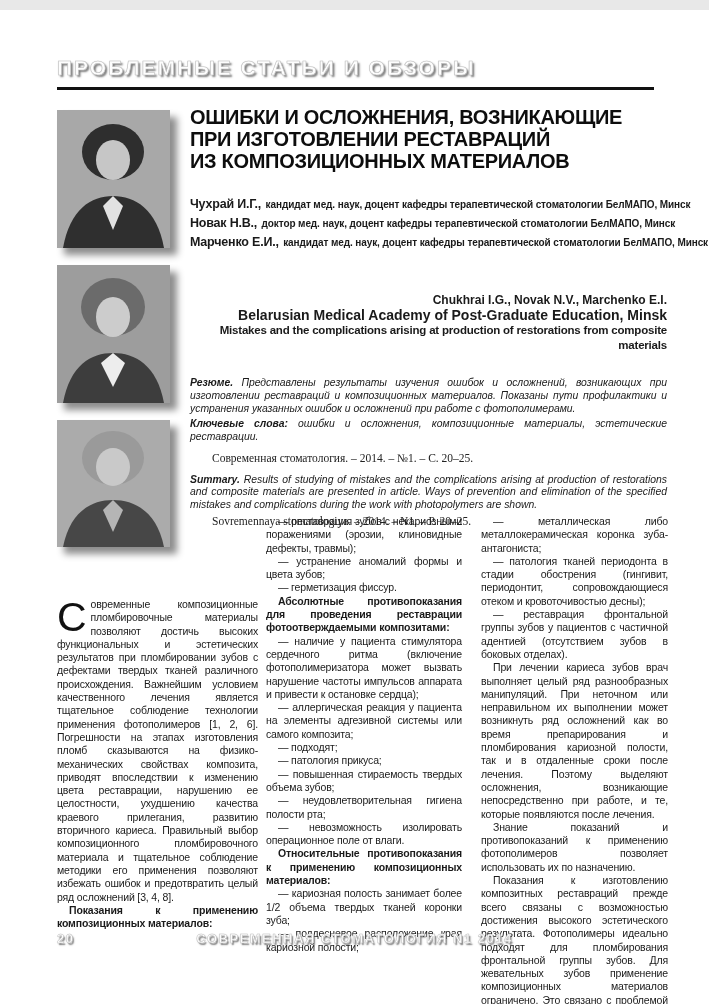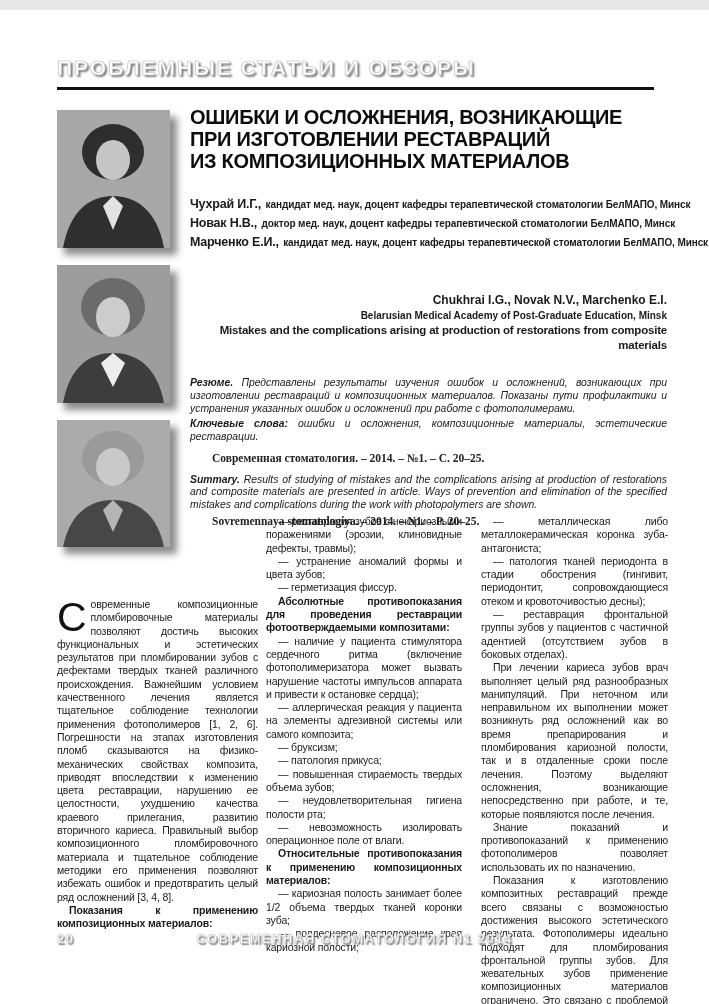--- a/index.html
+++ b/index.html
@@ -29,27 +29,27 @@
   .photo svg{display:block;}
   
   .article-head{position:absolute;left:190px;top:96px;width:477px;}
   .title{font-size:20px;font-weight:bold;line-height:22px;letter-spacing:-0.3px;margin:0 0 22px 0;color:#0d0d0d;}
   .authors{margin:0 0 42px 0;}
   .author-line{line-height:17px;white-space:nowrap;}
   .a-name{font-weight:bold;font-size:12.5px;letter-spacing:-0.2px;}
   .a-cred{font-weight:bold;font-size:10px;letter-spacing:-0.1px;}
   .en-block{text-align:right;font-weight:bold;margin:0 0 24px 0;}
   .en-authors{font-size:12px;line-height:15px;}
-  .en-affil{font-size:10px;line-height:15px;}
+  .en-affil{font-size:14px;line-height:15px;}
   .en-title{font-size:11.5px;line-height:15px;letter-spacing:-0.2px;}
   .abstract{font-style:italic;font-size:10.4px;line-height:12.9px;text-align:justify;margin:0 0 2px 0;}
   .ab-label{font-weight:bold;}
   .kw{margin-bottom:7px;}
   .citation{
-    font-family:"Liberation Serif",serif;font-weight:bold;font-size:11.5px;
+    font-family:"Liberation Serif",serif;font-weight:normal;font-size:11.5px;
     padding-left:22px;margin:0 0 9px 0;line-height:14px;color:#222;
   }
   
   .col{
     position:absolute;
     font-size:10.5px;line-height:13.3px;letter-spacing:-0.15px;
     text-align:justify;hyphens:auto;
   }
   .col p{margin:0;text-indent:12px;}
   .col p.flush{text-indent:0;}
@@ -157,21 +157,21 @@
     <p class="h">Показания к применению композиционных материалов:</p>
   </div>
 
   <div class="col col2">
     <p>— реставрация зубов с некариозными поражениями (эрозии, клиновидные дефекты, травмы);</p>
     <p>— устранение аномалий формы и цвета зубов;</p>
     <p>— герметизация фиссур.</p>
     <p class="h">Абсолютные противопоказания для проведения реставрации фотоотверждаемыми композитами:</p>
     <p>— наличие у пациента стимулятора сердечного ритма (включение фотополимеризатора может вызвать нарушение частоты импульсов аппарата и привести к остановке сердца);</p>
     <p>— аллергическая реакция у пациента на элементы адгезивной системы или самого композита;</p>
-    <p>— бруксизм;</p>
+    <p>— подходят;</p>
     <p>— патология прикуса;</p>
     <p>— повышенная стираемость твердых объема зубов;</p>
     <p>— неудовлетворительная гигиена полости рта;</p>
     <p>— невозможность изолировать операционное поле от влаги.</p>
     <p class="h">Относительные противопоказания к применению композиционных материалов:</p>
     <p>— кариозная полость занимает более 1/2 объема твердых тканей коронки зуба;</p>
     <p>— поддесневое расположение края кариозной полости;</p>
   </div>
 
   <div class="col col3">

